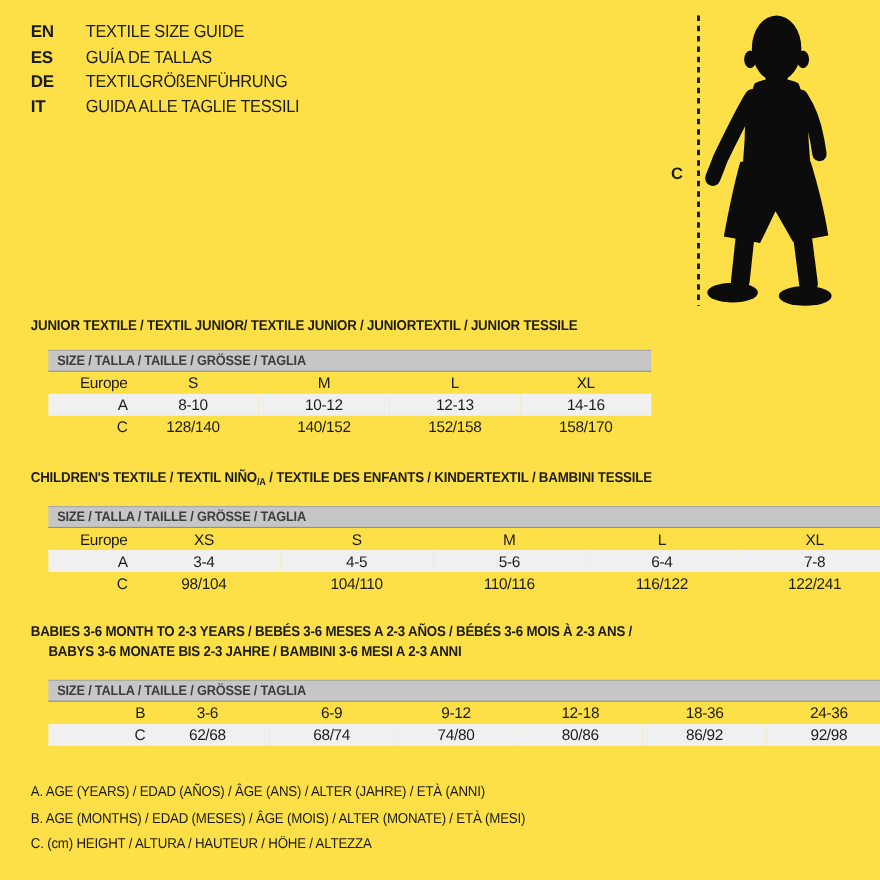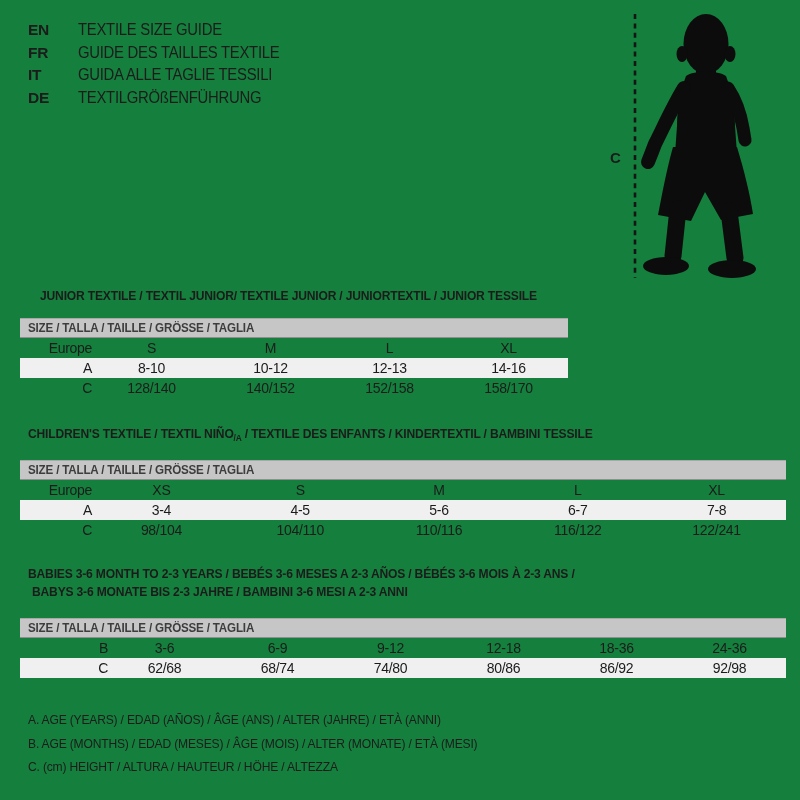--- a/index.html
+++ b/index.html
@@ -1,36 +1,36 @@
 <!DOCTYPE html>
 <html><head>
 <meta charset="utf-8">
 <style>
   html,body{margin:0;padding:0;background:#ffffff;}
-  #page{position:relative;width:800px;height:800px;background:#15803d;overflow:hidden;
+  #page{position:relative;width:800px;height:800px;background:#fde047;overflow:hidden;
         font-family:"Liberation Sans", sans-serif;color:#1b1b1b;}
 
   
   .cond{display:inline-block;transform:scaleX(0.93);transform-origin:0 50%;white-space:nowrap;}
 
   
   .langs{position:absolute;top:19px;left:28px;}
   .lang-row{height:22.6px;display:flex;align-items:center;}
   .lang-code{width:50px;font-weight:bold;font-size:15.5px;letter-spacing:-0.3px;}
   .lang-label{font-weight:normal;font-size:16px;letter-spacing:-0.3px;}
 
   
   .figure-wrap{position:absolute;left:598px;top:4px;width:185px;height:288px;}
 
   
   .h{position:absolute;font-weight:bold;font-size:13px;letter-spacing:-0.2px;white-space:nowrap;}
   .sub{font-size:9px;vertical-align:-3px;font-weight:bold;}
 
   
-  .tbl{position:absolute;}
+  .tbl{position:absolute;margin-left:24px;}
   .bar{height:20px;background:#c6c6c6;border-top:1px solid #a8a8a8;border-bottom:1px solid #8f8f8f;
        box-sizing:border-box;line-height:18px;padding-left:8px;font-weight:bold;font-size:12.5px;
        color:#3d3d3d;letter-spacing:-0.2px;white-space:nowrap;overflow:hidden;}
   .tbl table{width:100%;border-collapse:collapse;table-layout:fixed;}
   .tbl td{height:20px;padding:0;text-align:center;font-size:14px;letter-spacing:-0.3px;
           vertical-align:middle;white-space:nowrap;}
   .tbl td.lbl{text-align:right;padding-left:8px;}
   .tbl tr.alt{background:#f0f0f0;}
   col.c0{width:72px;} col.c0b{width:88px;}
 
@@ -43,30 +43,30 @@
 <body>
 
 <div id="page">
 
   <div class="langs">
     <div class="lang-row">
       <span class="lang-code">EN</span>
       <span class="lang-label"><span class="cond">TEXTILE SIZE GUIDE</span></span>
     </div>
     <div class="lang-row">
-      <span class="lang-code">FR</span>
-      <span class="lang-label"><span class="cond">GUIDE DES TAILLES TEXTILE</span></span>
+      <span class="lang-code">ES</span>
+      <span class="lang-label"><span class="cond">GUÍA DE TALLAS</span></span>
+    </div>
+    <div class="lang-row">
+      <span class="lang-code">DE</span>
+      <span class="lang-label"><span class="cond">TEXTILGRÖßENFÜHRUNG</span></span>
     </div>
     <div class="lang-row">
       <span class="lang-code">IT</span>
       <span class="lang-label"><span class="cond">GUIDA ALLE TAGLIE TESSILI</span></span>
-    </div>
-    <div class="lang-row">
-      <span class="lang-code">DE</span>
-      <span class="lang-label"><span class="cond">TEXTILGRÖßENFÜHRUNG</span></span>
     </div>
   </div>
 
   <div class="figure-wrap">
     <svg width="185" height="288" viewBox="0 0 185 288">
       <line x1="37" y1="10" x2="37" y2="274" stroke="#151515" stroke-width="2.6" stroke-dasharray="5 4.4"></line>
       <text x="12" y="159" font-size="15" font-weight="bold" fill="#1b1b1b">C</text>
       <g fill="#0c0c0c" stroke="none">
         <ellipse cx="108" cy="40" rx="22.5" ry="30"></ellipse>
         <ellipse cx="84" cy="50" rx="5.5" ry="8"></ellipse>
@@ -77,21 +77,21 @@
         <path d="M130,84 C138,96 143,112 145,124 L147,136" fill="none" stroke="#0c0c0c" stroke-width="13" stroke-linecap="round"></path>
         <path d="M75,143 L139,143 C146,166 152,190 155,210 L123,216 L107,188 L93,217 L60,211 C64,190 69,164 75,143 Z"></path>
         <path d="M80,205 L75,252" fill="none" stroke="#0c0c0c" stroke-width="17" stroke-linecap="round"></path>
         <path d="M131,207 L137,254" fill="none" stroke="#0c0c0c" stroke-width="17" stroke-linecap="round"></path>
         <ellipse cx="68" cy="262" rx="23" ry="9"></ellipse>
         <ellipse cx="134" cy="265" rx="24" ry="9"></ellipse>
       </g>
     </svg>
   </div>
 
-  <div class="h" style="top:288px;left:40px;">
+  <div class="h" style="top:288px;left:28px;">
     <span class="cond">JUNIOR TEXTILE / TEXTIL JUNIOR/ TEXTILE JUNIOR / JUNIORTEXTIL / JUNIOR TESSILE</span>
   </div>
   <div class="tbl" style="top:318px;left:20px;width:548px;">
     <div class="bar">
       <span class="cond">SIZE / TALLA / TAILLE / GRÖSSE / TAGLIA</span>
     </div>
     <table>
       <colgroup>
           <col class="c0">
           <col>
@@ -150,39 +150,39 @@
         <td>S</td>
         <td>M</td>
         <td>L</td>
         <td>XL</td>
       </tr>
       <tr class="alt">
         <td class="lbl">A</td>
         <td>3-4</td>
         <td>4-5</td>
         <td>5-6</td>
-        <td>6-7</td>
+        <td>6-4</td>
         <td>7-8</td>
       </tr>
       <tr>
         <td class="lbl">C</td>
         <td>98/104</td>
         <td>104/110</td>
         <td>110/116</td>
         <td>116/122</td>
         <td>122/241</td>
       </tr>
     </tbody>
       </table>
   </div>
 
   <div class="h" style="top:566px;left:28px;">
     <span class="cond">BABIES 3-6 MONTH TO 2-3 YEARS / BEBÉS 3-6 MESES A 2-3 AÑOS / BÉBÉS 3-6 MOIS À 2-3 ANS /</span>
   </div>
-  <div class="h" style="top:584px;left:32px;">
+  <div class="h" style="top:584px;left:44px;">
     <span class="cond">BABYS 3-6 MONATE BIS 2-3 JAHRE / BAMBINI 3-6 MESI A 2-3 ANNI</span>
   </div>
   <div class="tbl" style="top:618px;left:20px;width:766px;">
     <div class="bar">
       <span class="cond">SIZE / TALLA / TAILLE / GRÖSSE / TAGLIA</span>
     </div>
     <table>
       <colgroup>
           <col class="c0b">
           <col>

